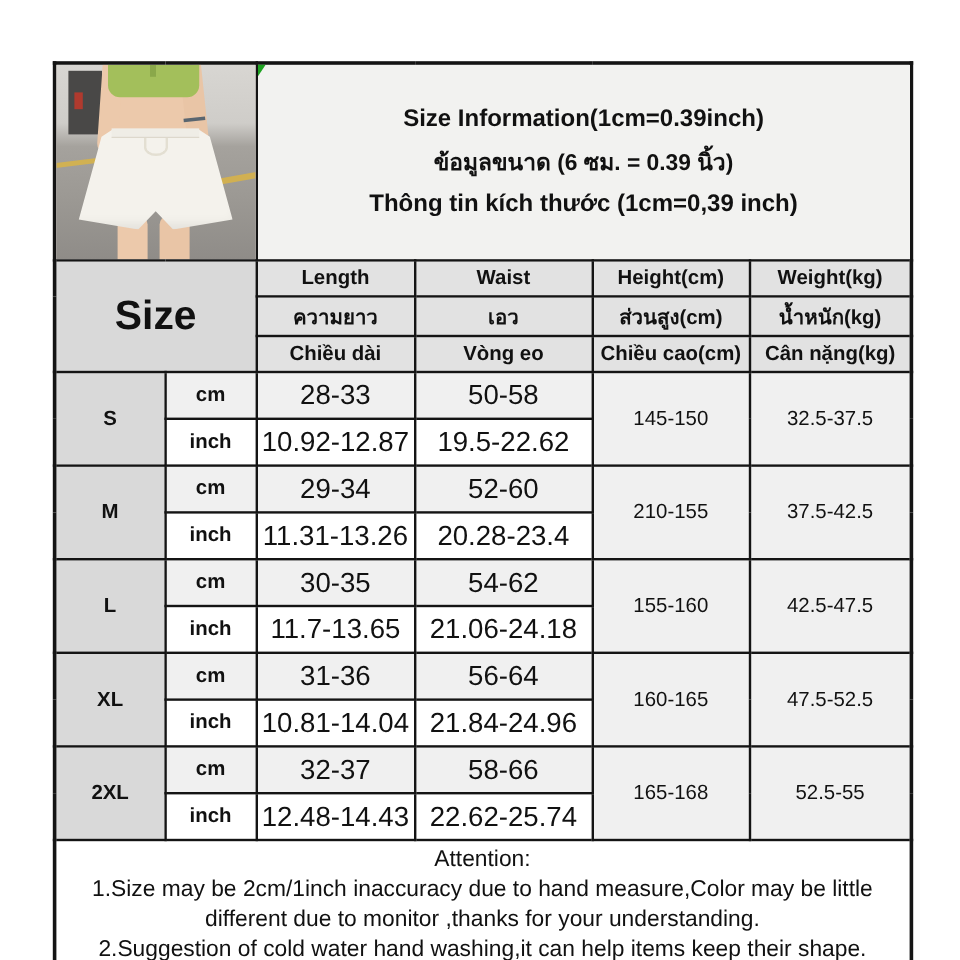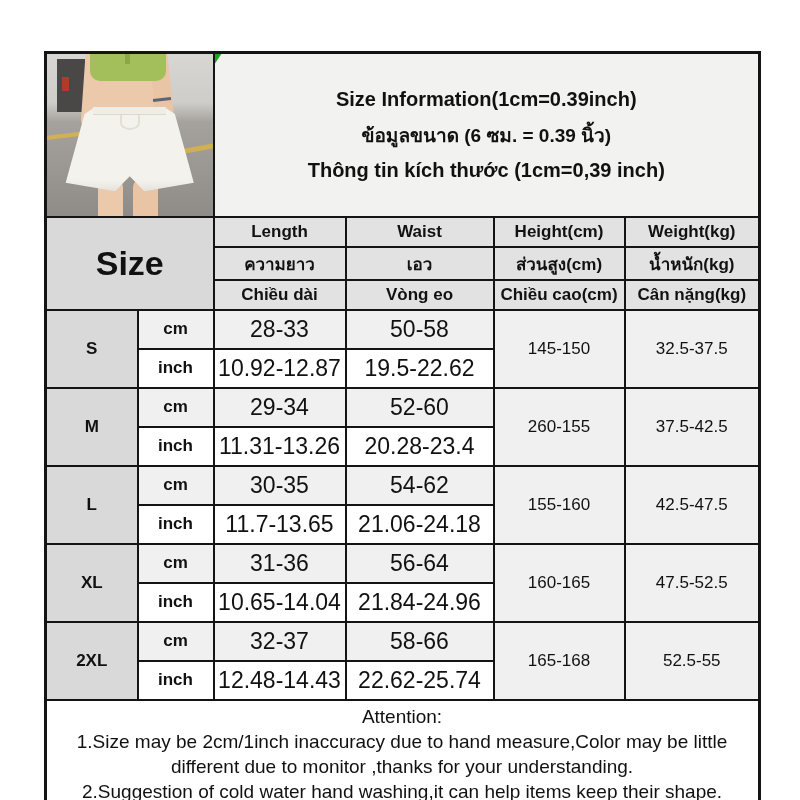--- a/index.html
+++ b/index.html
@@ -134,21 +134,21 @@
     <td class="unit">inch</td>
     <td class="val">10.92-12.87</td>
     <td class="val">19.5-22.62</td>
   </tr>
 
   <tr class="cm-row">
     <td class="size-label" rowspan="2">M</td>
     <td class="unit">cm</td>
     <td class="val">29-34</td>
     <td class="val">52-60</td>
-    <td class="merged-val" rowspan="2">260-155</td>
+    <td class="merged-val" rowspan="2">210-155</td>
     <td class="merged-val" rowspan="2">37.5-42.5</td>
   </tr>
   <tr class="inch-row">
     <td class="unit">inch</td>
     <td class="val">11.31-13.26</td>
     <td class="val">20.28-23.4</td>
   </tr>
 
   <tr class="cm-row">
     <td class="size-label" rowspan="2">L</td>
@@ -167,21 +167,21 @@
   <tr class="cm-row">
     <td class="size-label" rowspan="2">XL</td>
     <td class="unit">cm</td>
     <td class="val">31-36</td>
     <td class="val">56-64</td>
     <td class="merged-val" rowspan="2">160-165</td>
     <td class="merged-val" rowspan="2">47.5-52.5</td>
   </tr>
   <tr class="inch-row">
     <td class="unit">inch</td>
-    <td class="val">10.65-14.04</td>
+    <td class="val">10.81-14.04</td>
     <td class="val">21.84-24.96</td>
   </tr>
 
   <tr class="cm-row">
     <td class="size-label" rowspan="2">2XL</td>
     <td class="unit">cm</td>
     <td class="val">32-37</td>
     <td class="val">58-66</td>
     <td class="merged-val" rowspan="2">165-168</td>
     <td class="merged-val" rowspan="2">52.5-55</td>

